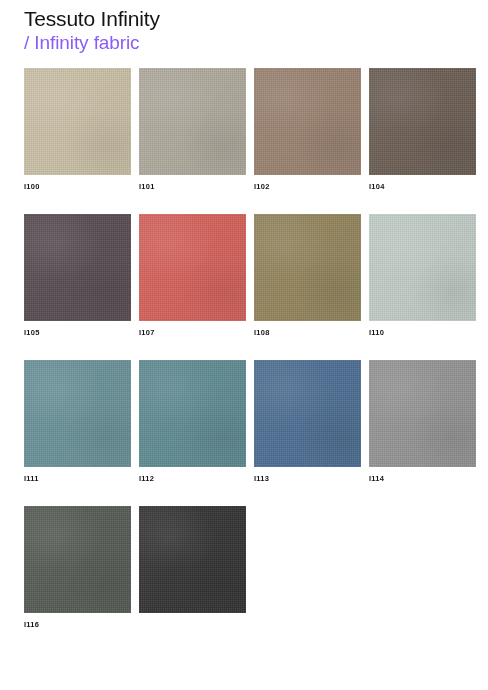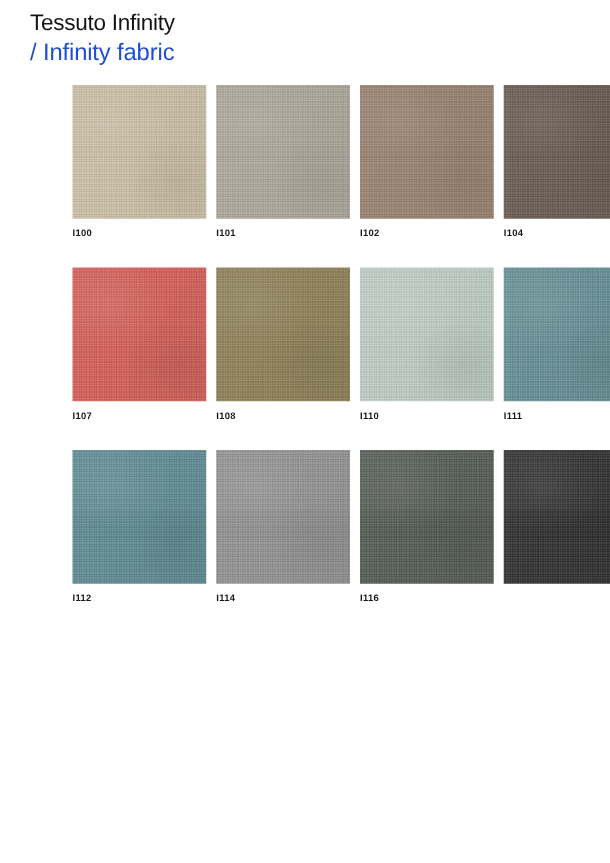--- a/index.html
+++ b/index.html
@@ -26,52 +26,51 @@
 
   
   .header {
     position: absolute;
     left: 24px;
     top: 6px;
     width: 440px;
   }
 
   .title {
-    font-size: 18px;
+    font-size: 21px;
     font-weight: 400;
     letter-spacing: -0.2px;
     line-height: 25px;
     color: #141414;
     white-space: nowrap;
   }
 
   .subtitle {
     font-size: 19px;
     font-weight: 300;
     letter-spacing: -0.1px;
     line-height: 24px;
-    color: #1d4ed8;
+    color: #8b5cf6;
     white-space: nowrap;
   }
 
   
   .grid {
     position: absolute;
     left: 24px;
     top: 68px;
     width: 440px;
     display: grid;
     grid-template-columns: repeat(4, 107px);
     column-gap: 8px;
     row-gap: 22px;
   }
 
   .swatch-cell {
     width: 92px;
-    margin-left: 34px;
   }
 
   .swatch-chip {
     position: relative;
     width: 107px;
     height: 107px;
     overflow: hidden;
     background-color: #cccccc;
   }
 
@@ -135,40 +134,48 @@
       </div>
       <div class="swatch-cell">
         <div class="swatch-chip" style="background-color: rgb(154, 130, 112);"></div>
         <div class="swatch-label">I102</div>
       </div>
       <div class="swatch-cell">
         <div class="swatch-chip" style="background-color: rgb(107, 94, 84);"></div>
         <div class="swatch-label">I104</div>
       </div>
       <div class="swatch-cell">
+        <div class="swatch-chip" style="background-color: rgb(88, 76, 82);"></div>
+        <div class="swatch-label">I105</div>
+      </div>
+      <div class="swatch-cell">
         <div class="swatch-chip" style="background-color: rgb(213, 97, 90);"></div>
         <div class="swatch-label">I107</div>
       </div>
       <div class="swatch-cell">
         <div class="swatch-chip" style="background-color: rgb(147, 133, 92);"></div>
         <div class="swatch-label">I108</div>
       </div>
       <div class="swatch-cell">
         <div class="swatch-chip" style="background-color: rgb(192, 205, 198);"></div>
         <div class="swatch-label">I110</div>
       </div>
       <div class="swatch-cell">
         <div class="swatch-chip" style="background-color: rgb(106, 146, 153);"></div>
         <div class="swatch-label">I111</div>
       </div>
       <div class="swatch-cell">
         <div class="swatch-chip" style="background-color: rgb(95, 139, 147);"></div>
         <div class="swatch-label">I112</div>
       </div>
       <div class="swatch-cell">
+        <div class="swatch-chip" style="background-color: rgb(77, 110, 147);"></div>
+        <div class="swatch-label">I113</div>
+      </div>
+      <div class="swatch-cell">
         <div class="swatch-chip" style="background-color: rgb(148, 148, 148);"></div>
         <div class="swatch-label">I114</div>
       </div>
       <div class="swatch-cell">
         <div class="swatch-chip" style="background-color: rgb(85, 91, 85);"></div>
         <div class="swatch-label">I116</div>
       </div>
       <div class="swatch-cell">
         <div class="swatch-chip" style="background-color: rgb(51, 51, 51);"></div>
       </div>

